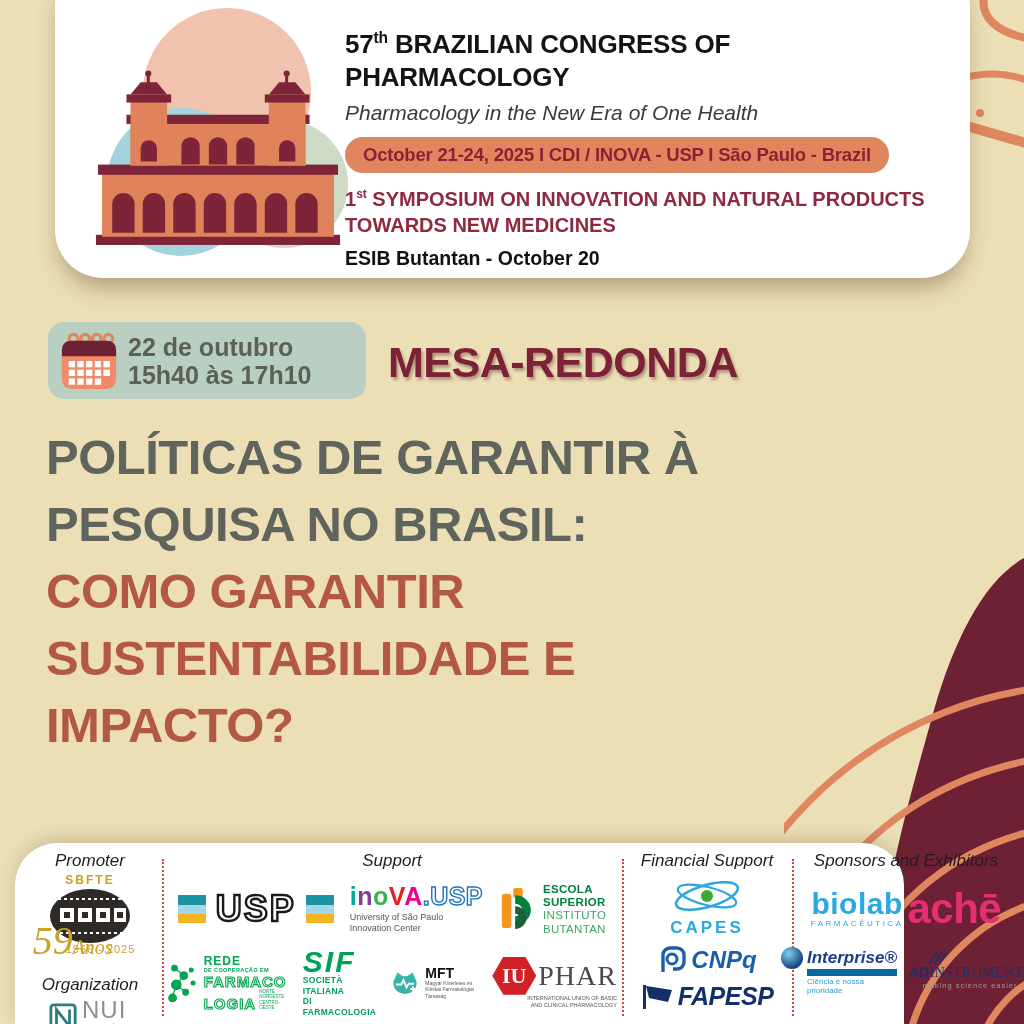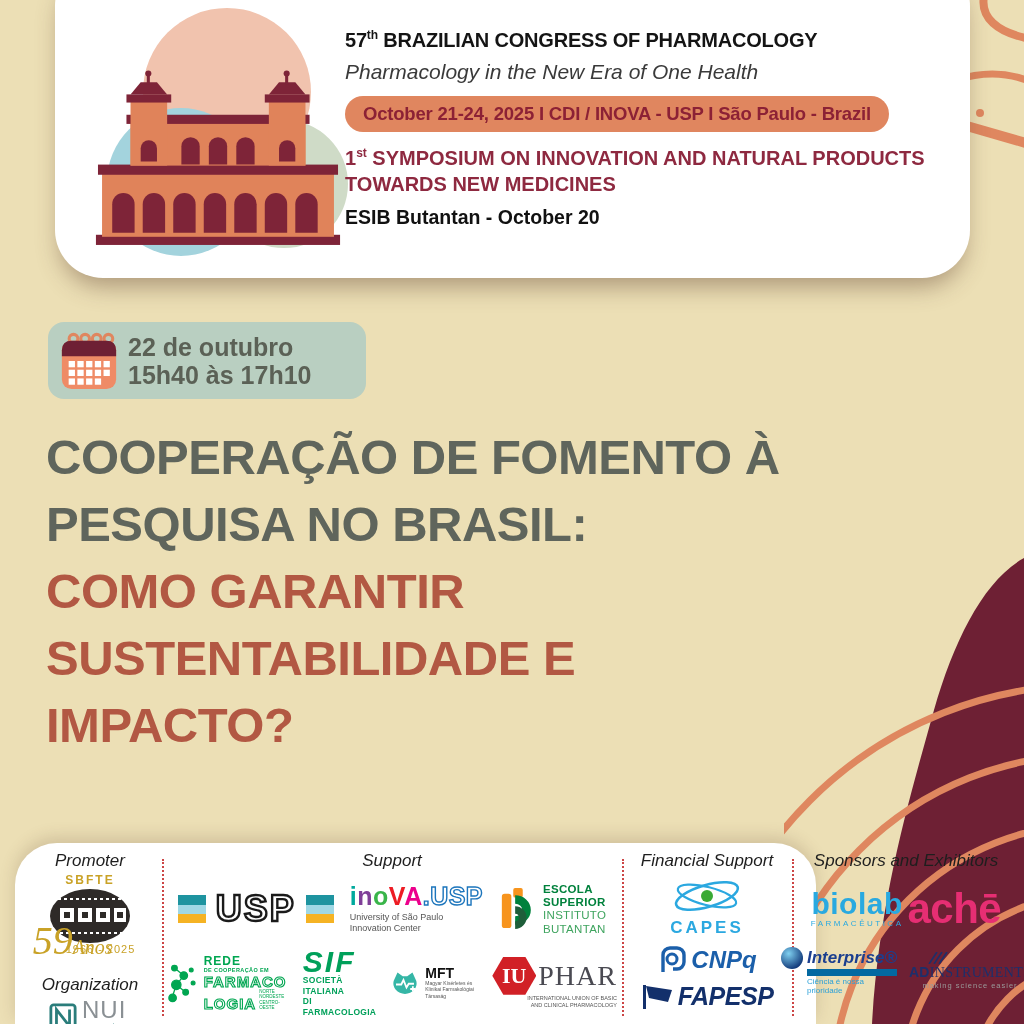--- a/index.html
+++ b/index.html
@@ -15,21 +15,21 @@
   .header-card{position:absolute;left:55px;top:-42px;width:915px;height:320px;background:#ffffff;
     border-radius:48px;box-shadow:0 14px 24px -6px rgba(90,60,45,.45);z-index:2;}
   .logo-wrap{position:absolute;left:30px;top:50px;width:270px;height:240px;}
   .circle{position:absolute;border-radius:50%;}
   .circle.peach{left:58px;top:0px;width:168px;height:168px;background:#f1c3ae;}
   .circle.blue{left:22px;top:100px;width:148px;height:148px;background:#a3d3dd;}
   .circle.sage{left:135px;top:112px;width:128px;height:128px;background:#cfdbc7;}
   .building{position:absolute;left:10px;top:62px;width:246px;height:178px;}
 
   .header-text{position:absolute;left:290px;top:70px;width:610px;}
-  .congress-title{font-size:20px;font-weight:bold;color:#141414;line-height:1.28;letter-spacing:-.2px;}
+  .congress-title{font-size:26px;font-weight:bold;color:#141414;line-height:1.28;letter-spacing:-.2px;}
   .congress-title sup{font-size:60%;}
   .congress-tagline{font-style:italic;font-size:21px;color:#3a3a3a;margin-top:6px;}
   .date-pill{display:inline-block;margin-top:12px;background:#e0865f;color:#8c2135;font-weight:bold;
     font-size:18.5px;padding:7px 18px;border-radius:22px;letter-spacing:-.2px;}
   .symposium{margin-top:13px;font-size:20px;font-weight:bold;color:#8e2940;line-height:1.3;}
   .symposium sup{font-size:60%;}
   .esib{margin-top:9px;font-size:19.5px;font-weight:bold;color:#111;}
 
   
   .calendar-badge{position:absolute;left:48px;top:322px;width:318px;height:77px;background:#b9cfc1;
@@ -38,21 +38,21 @@
   .session-type{position:absolute;left:388px;top:338px;width:450px;font-size:43px;font-weight:bold;
     color:#7c2136;letter-spacing:-.5px;text-shadow:2px 3px 3px rgba(70,20,35,.35);z-index:2;}
 
   
   .main-title{position:absolute;left:46px;top:424px;width:750px;font-weight:bold;font-size:49px;
     line-height:67px;letter-spacing:-.5px;z-index:2;}
   .main-title .gray{color:#5f655c;}
   .main-title .red{color:#b25843;}
 
   
-  .footer-card{position:absolute;left:15px;top:843px;width:801px;height:181px;background:#fff;
+  .footer-card{position:absolute;left:15px;top:843px;width:889px;height:181px;background:#fff;
     border-radius:42px 42px 0 0;box-shadow:0 -6px 16px rgba(90,60,45,.18);z-index:3;}
   .fc-label{font-style:italic;font-size:17px;color:#1e1e1e;text-align:center;}
   .divider{position:absolute;top:16px;bottom:8px;border-left:2px dotted #cc4545;}
   .col{position:absolute;top:8px;display:flex;flex-direction:column;align-items:center;}
   #col-promoter{left:8px;width:134px;}
   #col-support{left:152px;width:450px;}
   #col-financial{left:612px;width:160px;}
   #col-sponsors{left:782px;width:218px;}
   .logo-row{display:flex;align-items:center;justify-content:center;gap:16px;width:100%;}
 
@@ -234,23 +234,24 @@
           <rect x="20" y="51" width="6.5" height="6.5"></rect>
           <rect x="29" y="51" width="6.5" height="6.5"></rect>
           <rect x="38" y="51" width="6.5" height="6.5"></rect>
       </g>
     </svg>
     <div class="when">
       <div>22 de outubro</div>
       <div>15h40 às 17h10</div>
     </div>
   </div>
+  <div class="session-type">MESA-REDONDA</div>
 
   <div class="main-title">
-    <div class="gray">COOPERAÇÃO DE FOMENTO À</div>
+    <div class="gray">POLÍTICAS DE GARANTIR À</div>
     <div class="gray">PESQUISA NO BRASIL:</div>
     <div class="red">COMO GARANTIR</div>
     <div class="red">SUSTENTABILIDADE E</div>
     <div class="red">IMPACTO?</div>
   </div>
 
   <div class="footer-card">
     <div class="divider" style="left:147px"></div>
     <div class="divider" style="left:607px"></div>
     <div class="divider" style="left:777px"></div>

